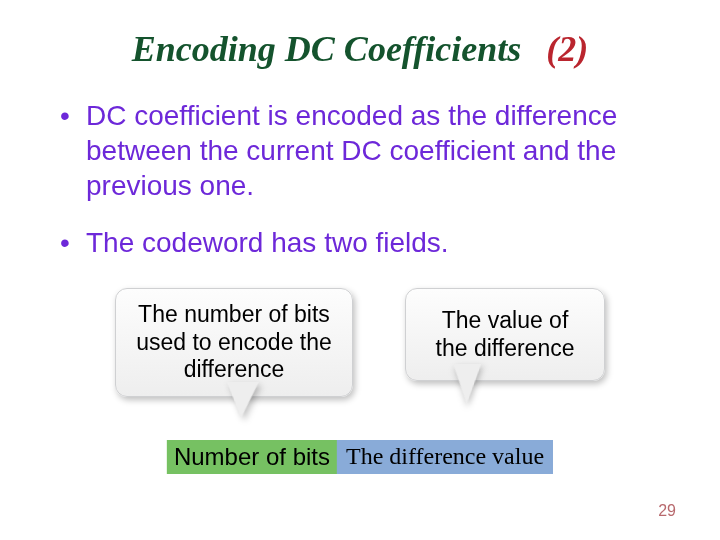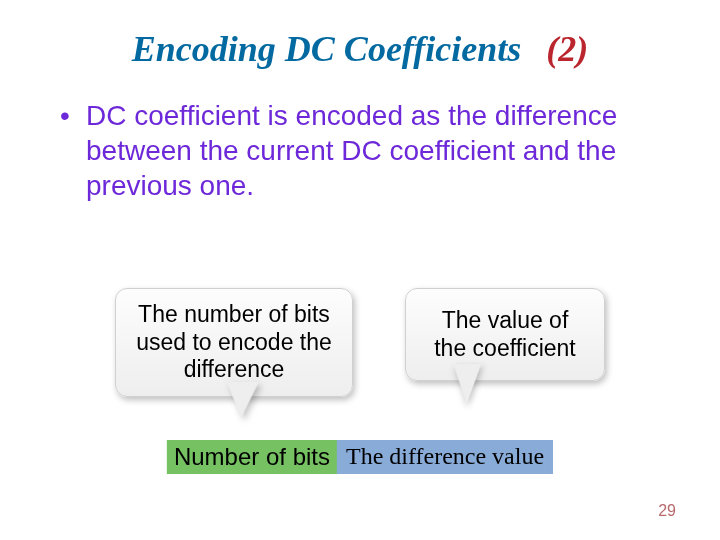--- a/index.html
+++ b/index.html
@@ -19,21 +19,21 @@
   }
   .title {
     font-family: "Comic Sans MS", "Segoe Script", cursive;
     font-weight: bold;
     font-style: italic;
     font-size: 36px;
     text-align: center;
     margin-top: 8px;
     margin-bottom: 28px;
   }
-  .title-main { color: #0369a1; }
+  .title-main { color: #14532d; }
   .title-num { color: #ba252e; margin-left: 16px; }
   .bullets {
     list-style: none;
     padding-left: 20px;
   }
   .bullets li {
     font-size: 28px;
     color: #6d28d9;
     line-height: 1.25;
     margin-bottom: 22px;
@@ -129,29 +129,30 @@
 
 <div class="slide">
 
   <h1 class="title">
     <span class="title-main">Encoding DC Coefficients</span>
     <span class="title-num">(2)</span>
   </h1>
 
   <ul class="bullets">
     <li>DC coefficient is encoded as the difference between the current DC coefficient and the previous one.</li>
+    <li>The codeword has two fields.</li>
   </ul>
 
   <div class="callouts">
     <div class="callout">
       <div class="bubble bubble-left">The number of bits used to encode the difference</div>
       <div class="tail tail-left"></div>
     </div>
     <div class="callout">
-      <div class="bubble bubble-right">The value of the coefficient</div>
+      <div class="bubble bubble-right">The value of the difference</div>
       <div class="tail tail-right"></div>
     </div>
   </div>
 
   <div class="fields-row">
     <span class="field-a">Number of bits</span>
     <span class="field-b">The difference value</span>
   </div>
 
   <div class="page-num">29</div>

